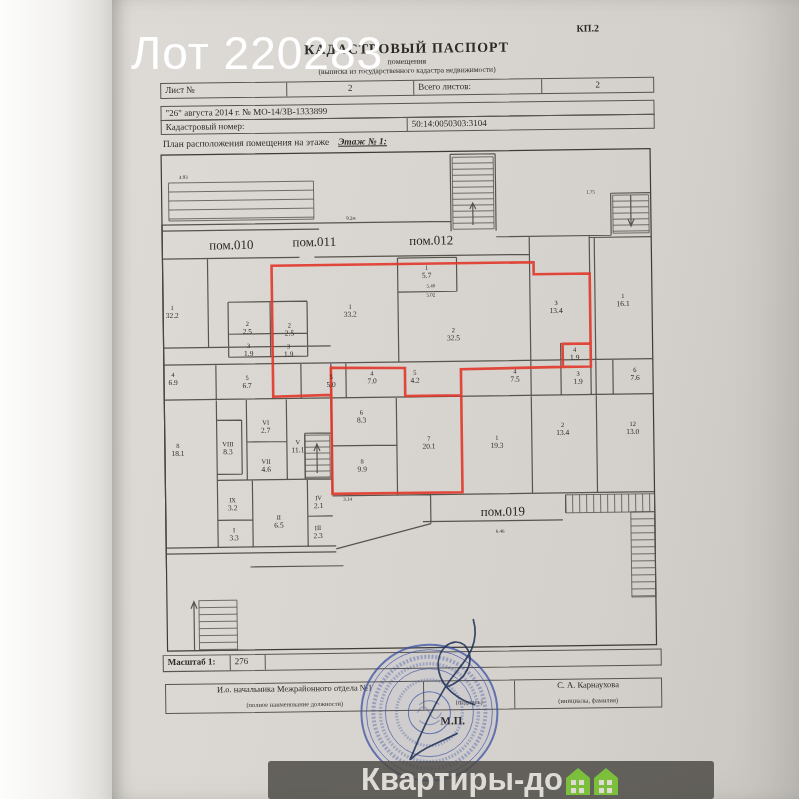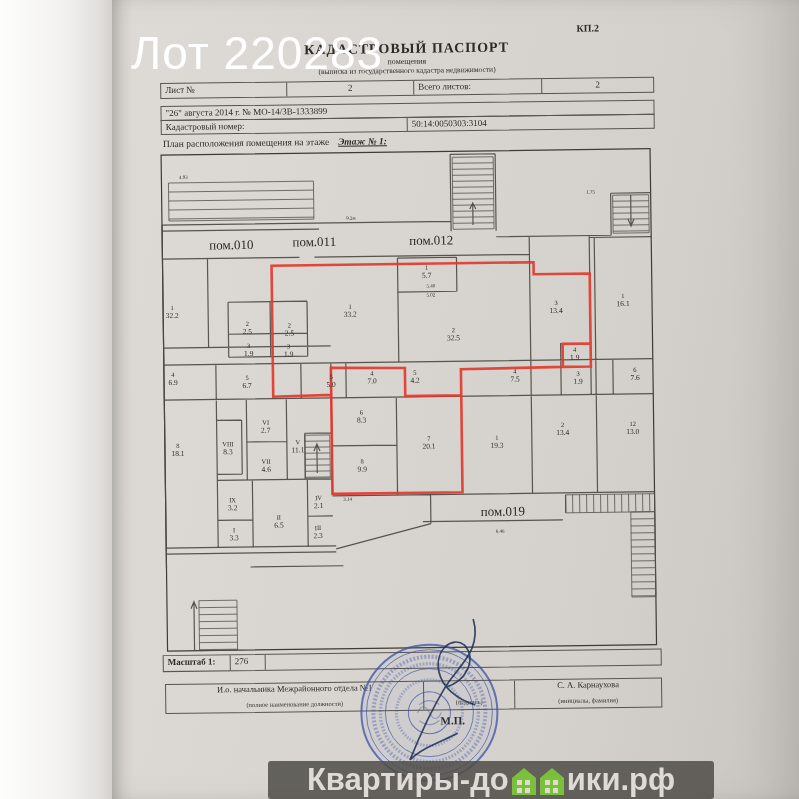--- a/index.html
+++ b/index.html
@@ -310,14 +310,13 @@
       <rect x="7" y="14" width="5" height="5" class="wm-win" fill="#dedbd7"></rect>
       <rect x="15" y="14" width="5" height="5" class="wm-win" fill="#dedbd7"></rect>
       <rect x="7" y="22" width="5" height="5" class="wm-win" fill="#dedbd7"></rect>
       <rect x="15" y="22" width="5" height="5" class="wm-win" fill="#dedbd7"></rect>
       <path d="M30,29 V12 L42,2 L54,12 V29 Z" class="wm-house" fill="#7cbf3b"></path>
       <rect x="35" y="14" width="5" height="5" class="wm-win" fill="#dedbd7"></rect>
       <rect x="43" y="14" width="5" height="5" class="wm-win" fill="#dedbd7"></rect>
       <rect x="35" y="22" width="5" height="5" class="wm-win" fill="#dedbd7"></rect>
       <rect x="43" y="22" width="5" height="5" class="wm-win" fill="#dedbd7"></rect>
     </svg>
-    <span>ики.рф</span>
 </div>
 
 </body></html>

